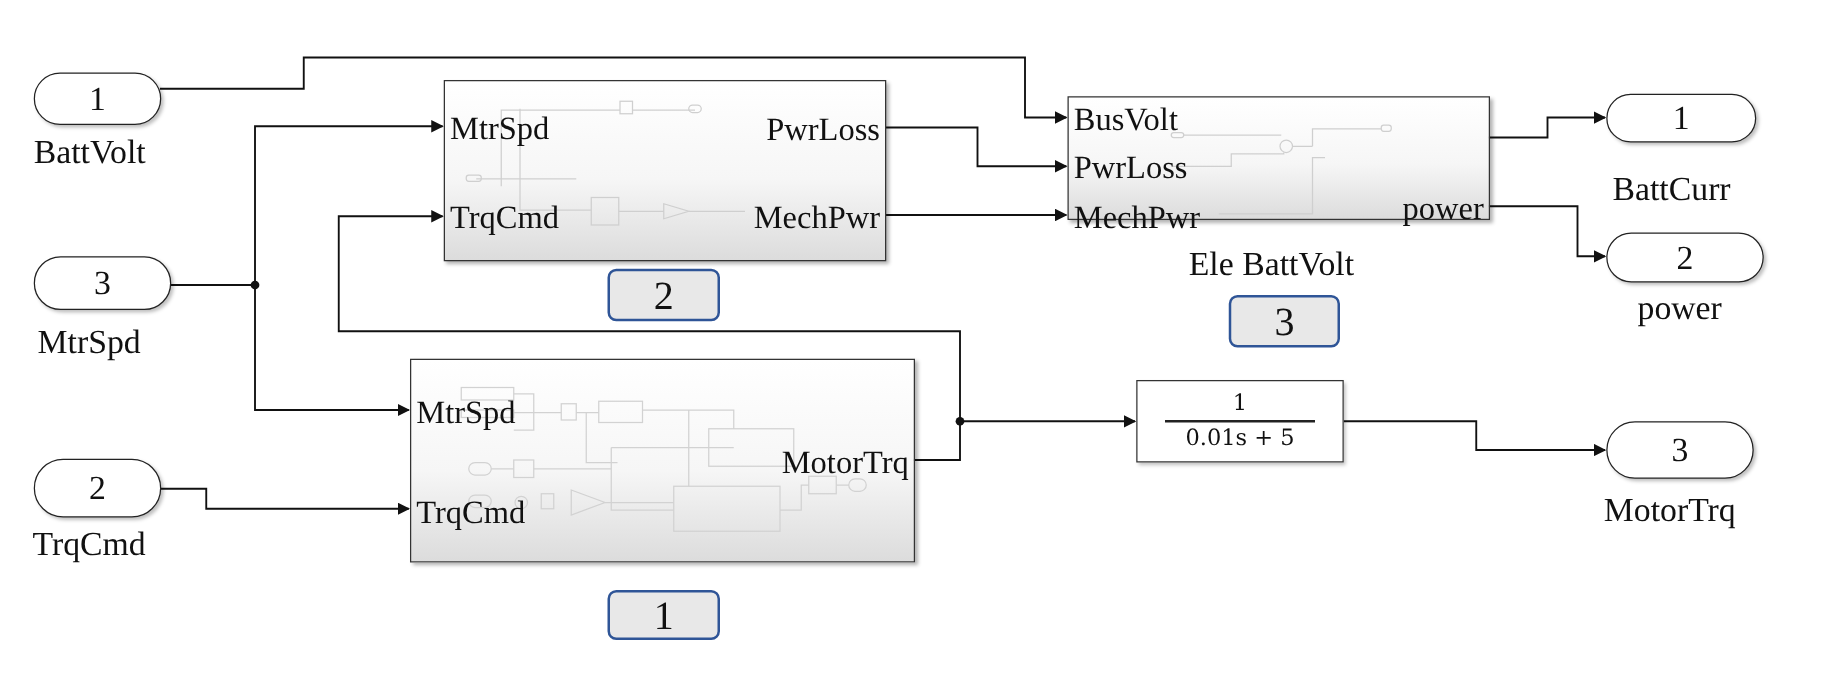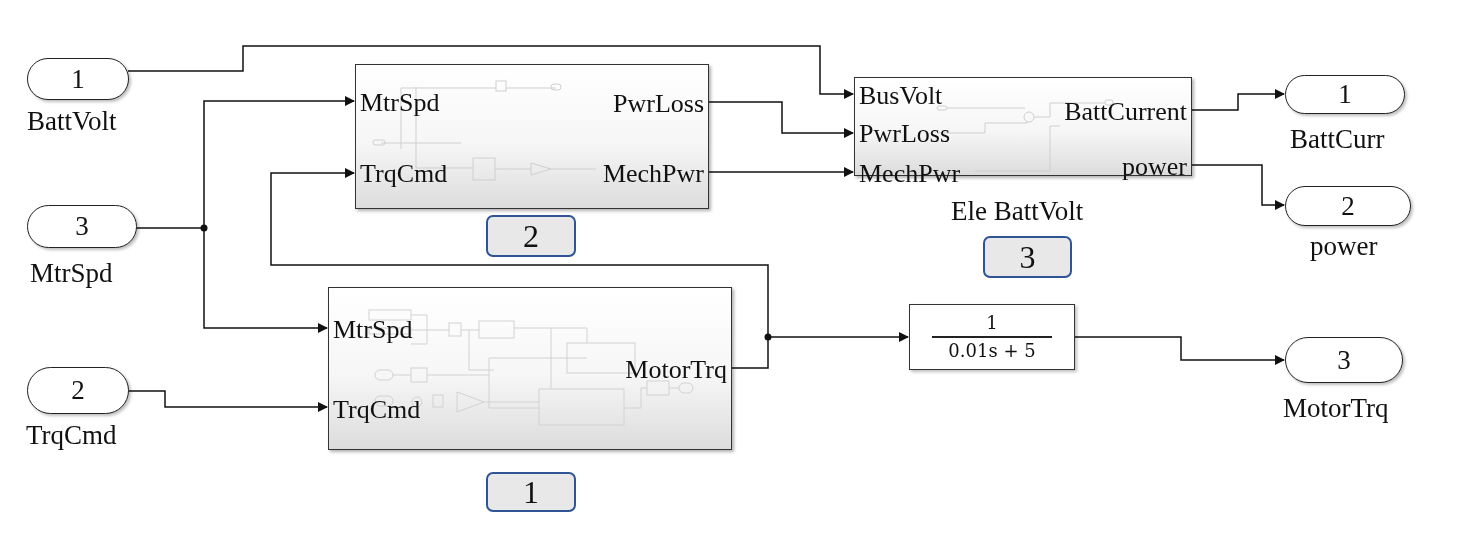--- a/index.html
+++ b/index.html
@@ -104,21 +104,20 @@
       <polyline points="179,39 195,39"></polyline>
       <polyline points="195,39 195,25 250,25"></polyline>
       <rect x="250" y="22" width="8" height="5" rx="2"></rect>
       <polyline points="310-0,0"></polyline>
       <polyline points="120,93 195,93 195,48 205,48"></polyline>
     </g>
   </svg>
   <span class="port in" style="top:5px;">BusVolt</span>
   <span class="port in" style="top:43px;">PwrLoss</span>
   <span class="port in" style="top:83px;">MechPwr</span>
-  <span class="port out" style="top:21px;">BattCurrent</span>
   <span class="port out" style="top:76px;">power</span>
 </div>
 <div class="blockname" style="left:951px;top:196px;">Ele BattVolt</div>
 <div class="tag" style="left:983px;top:236px;width:89px;height:42px;">3</div>
 
 <div class="block" style="left:328px;top:287px;width:404px;height:163px;">
   <svg class="ghost" width="404" height="163">
     <g fill="none" stroke="#d2d2d2" stroke-width="1">
       <rect x="40" y="22" width="42" height="10"></rect>
       <rect x="40" y="40" width="42" height="6"></rect>
@@ -157,21 +156,21 @@
 
 <div class="tf" style="left:909px;top:304px;width:166px;height:66px;">
   <span class="num">1</span>
   <span class="bar"></span>
   <span class="den">0.01s + 5</span>
 </div>
 
 <div class="pill" style="left:1285px;top:75px;width:120px;height:39px;">
   <span>1</span>
 </div>
-<div class="plabel" style="left:1290px;top:124px;">BattCurr</div>
+<div class="plabel" style="left:1290px;top:136px;">BattCurr</div>
 
 <div class="pill" style="left:1285px;top:186px;width:126px;height:40px;">
   <span>2</span>
 </div>
 <div class="plabel" style="left:1310px;top:231px;">power</div>
 
 <div class="pill" style="left:1285px;top:337px;width:118px;height:46px;">
   <span>3</span>
 </div>
 <div class="plabel" style="left:1283px;top:393px;">MotorTrq</div>

